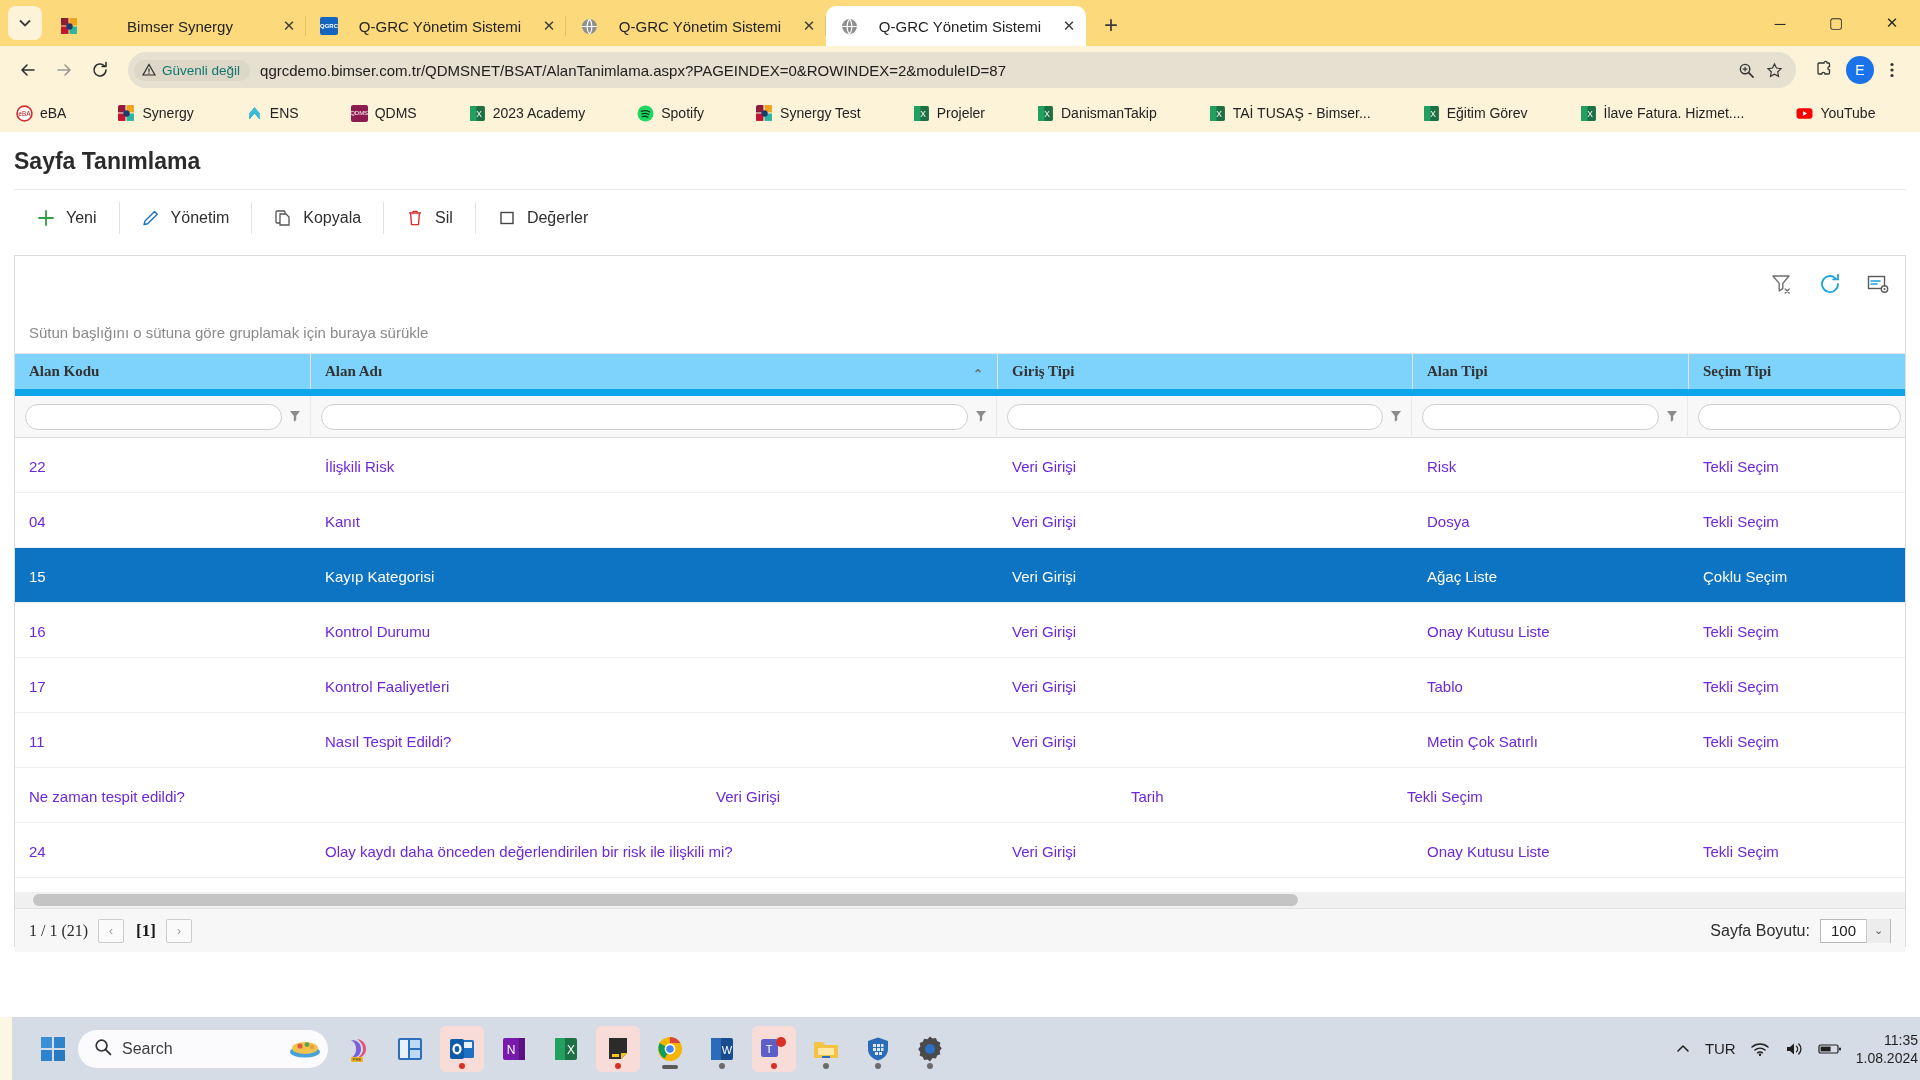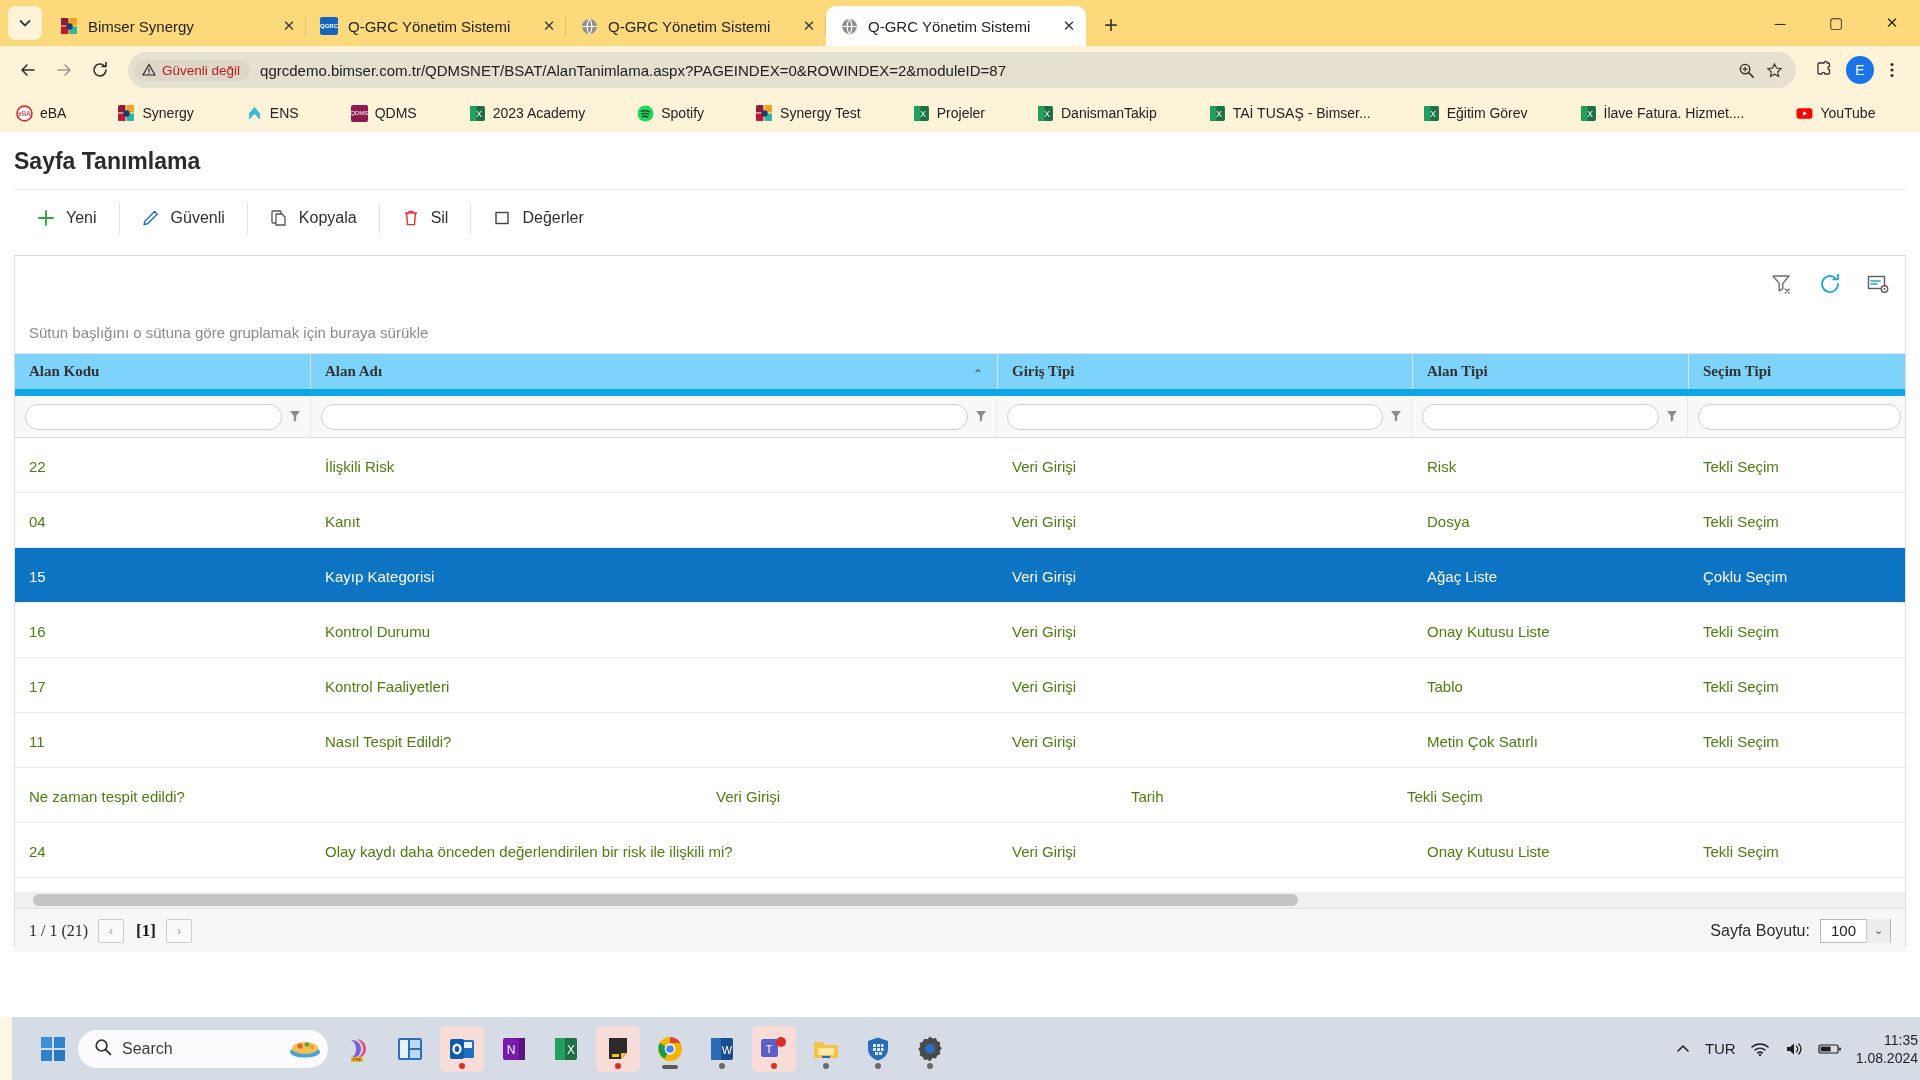--- a/index.html
+++ b/index.html
@@ -28,21 +28,21 @@
     flex: none; cursor: pointer;
   }
   .tab.active { background: #ffffff; }
   .tab .tab-sep {
     position: absolute; right: 0; top: 10px; height: 20px; width: 1px; background: #e7c164;
   }
   .tab-fav { width: 18px; height: 18px; flex: none; margin-right: 10px; border-radius: 2px;
              display: flex; align-items: center; justify-content: center; overflow: hidden; }
   .tab-title {
     font-size: 15px; color: #232323; white-space: nowrap; overflow: hidden;
-    text-overflow: ellipsis; flex: 1;
+    text-overflow: ellipsis; flex: 1; text-align: center;
   }
   .tab-close {
     width: 22px; height: 22px; flex: none; border-radius: 50%; margin-left: 6px;
     display: flex; align-items: center; justify-content: center;
     font-size: 15px; color: #3c3c3c; cursor: pointer;
   }
   .newtab {
     width: 34px; height: 34px; margin: 0 0 4px 8px; border-radius: 50%;
     display: flex; align-items: center; justify-content: center;
     font-size: 24px; color: #3b3b3b; flex: none; cursor: pointer; font-weight: 300;
@@ -60,21 +60,21 @@
     justify-content: center; color: #2f2f2f; flex: none; cursor: pointer;
   }
   .omnibox {
     flex: 1; height: 36px; margin: 0 10px; background: #e6e0d1; border-radius: 18px;
     display: flex; align-items: center; padding: 0 8px 0 6px; min-width: 0;
   }
   .notsecure {
     display: flex; align-items: center; gap: 6px; background: #ddd7c8;
     border-radius: 14px; padding: 3px 10px 3px 8px; flex: none; margin-right: 10px;
   }
-  .notsecure-text { font-size: 13.5px; color: #b91c1c; white-space: nowrap; }
+  .notsecure-text { font-size: 13.5px; color: #0f766e; white-space: nowrap; }
   .url { font-size: 15px; color: #20201f; white-space: nowrap; overflow: hidden;
          text-overflow: ellipsis; flex: 1; }
   .omni-icon { width: 28px; height: 28px; display: flex; align-items: center;
                justify-content: center; flex: none; cursor: pointer; color: #333; }
   .profile {
     width: 28px; height: 28px; border-radius: 50%; background: #1a73e8; color: #fff;
     font-size: 14px; display: flex; align-items: center; justify-content: center;
     flex: none; margin-left: 4px; cursor: pointer;
   }
 
@@ -127,21 +127,21 @@
     flex: 1; height: 26px; border: 1px solid #cfcfcf; border-radius: 13px; outline: none;
     background: #fff; padding: 0 10px; font-size: 14px; font-family: "Liberation Sans", sans-serif;
     min-width: 0;
   }
   .fbtn { width: 22px; height: 22px; display: flex; align-items: center; justify-content: center;
           flex: none; cursor: pointer; margin-left: 2px; }
 
   .gridbody { position: relative; height: 470px; overflow: hidden; }
   .row { display: flex; border-bottom: 1px solid #eeeeee; min-height: 55px; align-items: flex-start; }
   .row.selected { background: #0d74c4; }
-  .cell { font-size: 15px; color: #4d7c0f; padding: 18px 14px 10px 14px; line-height: 22px;
+  .cell { font-size: 15px; color: #6d28d9; padding: 18px 14px 10px 14px; line-height: 22px;
           overflow: hidden; }
   .row.selected .cell { color: #ffffff; }
 
   .hscroll { position: absolute; left: 0; bottom: 0; width: 100%; height: 16px; background: #f0f0f0; }
   .hscroll .thumb { position: absolute; left: 18px; top: 2px; height: 12px; width: 1265px;
                     background: #c4c4c4; border-radius: 6px; cursor: pointer; }
 
   .gridfooter { display: flex; align-items: center; height: 44px; background: #f7f7f7;
                 border-top: 1px solid #e1e1e1; padding: 0 14px; }
   .pg-summary { font-size: 16px; color: #2b2b2b; font-family: "Liberation Serif", serif; }
@@ -476,21 +476,21 @@
             </svg>
         </span>
         <span class="cmd-label">Yeni</span>
       </div>
       <div class="cmd">
         <span class="cmd-ico">
           <svg width="20" height="20" viewBox="0 0 20 20">
               <path d="M3 16.5l1-3.4L13.6 3.6l2.6 2.6L6.6 15.8z" stroke="#1971c2" stroke-width="1.4" fill="none" stroke-linejoin="round"></path>
             </svg>
         </span>
-        <span class="cmd-label">Güvenli</span>
+        <span class="cmd-label">Yönetim</span>
       </div>
       <div class="cmd">
         <span class="cmd-ico">
           <svg width="20" height="20" viewBox="0 0 20 20">
               <rect x="3" y="3" width="9" height="12" rx="1" stroke="#555" stroke-width="1.3" fill="none"></rect>
               <path d="M7 6h6l3 3v8H7z" stroke="#555" stroke-width="1.3" fill="#fff"></path>
             </svg>
         </span>
         <span class="cmd-label">Kopyala</span>
       </div>

